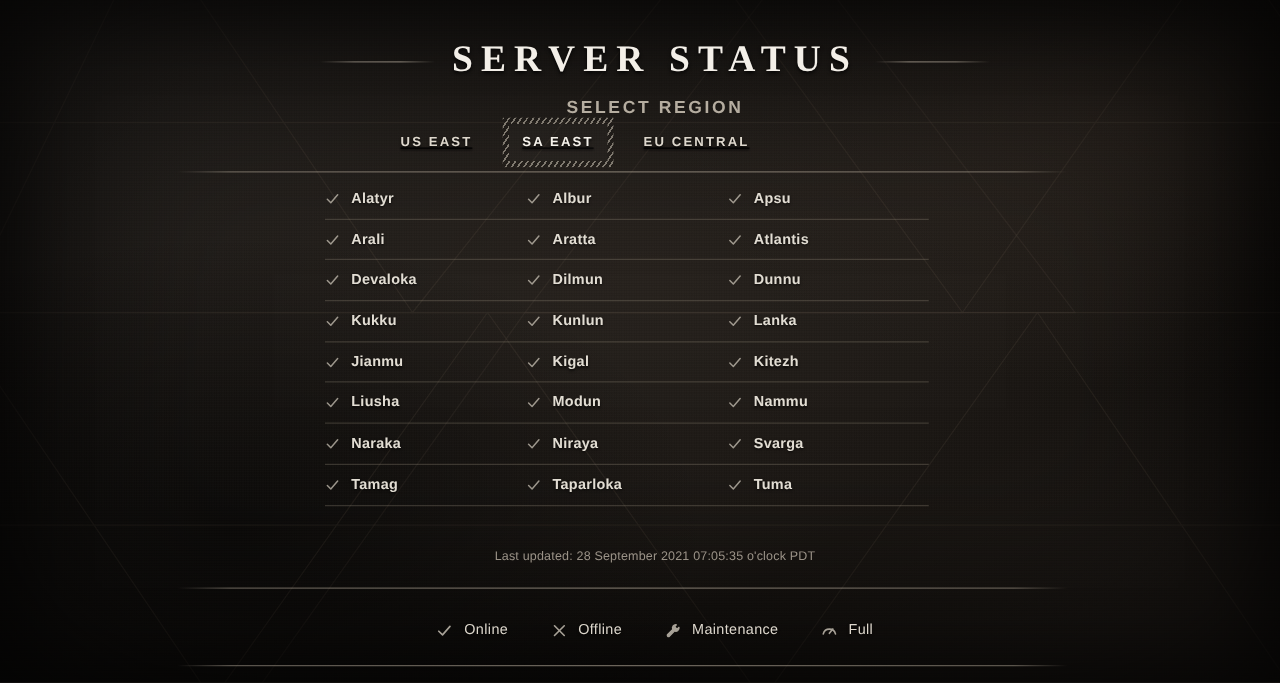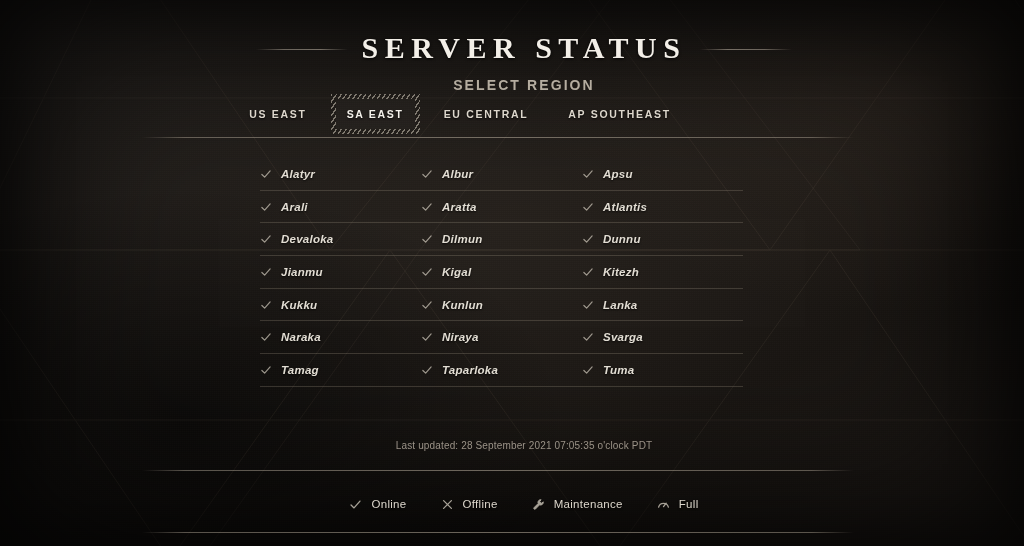--- a/index.html
+++ b/index.html
@@ -107,20 +107,21 @@
   .tabs {
     position: absolute;
     top: 96px;
     left: 0;
     width: 896px;
     height: 35px;
     display: flex;
     align-items: center;
     justify-content: center;
     gap: 0px;
+    text-decoration: underline;
   }
   .tab {
     position: relative;
     padding: 10px 20px;
     font-size: 10.5px;
     font-weight: 700;
     letter-spacing: 1.7px;
     color: #ddd7cc;
     text-transform: uppercase;
     white-space: nowrap;
@@ -165,24 +166,23 @@
       rgba(168,158,143,0.50) 94%,
       rgba(168,158,143,0) 100%);
   }
   .rule-top    { left: 130px; width: 712px; top: 137px; }
   .rule-mid    { left: 130px; width: 712px; top: 470px; }
   .rule-bottom { left: 130px; width: 712px; top: 532px; }
 
   
   .server-grid {
     position: absolute;
-    top: 158px;
+    top: 143px;
     left: 248px;
     width: 483px;
-    font-style: italic;
   }
   .server-row {
     display: flex;
     height: 32.7px;
     align-items: center;
     border-bottom: 1px solid rgba(150,139,124,0.30);
   }
   .server-row:last-child { border-bottom: 1px solid rgba(150,139,124,0.30); }
   .server-cell {
     flex: 1 1 33.33%;
@@ -291,23 +291,20 @@
     <div class="tabs">
       <div class="tab">
         <span>US EAST</span>
       </div>
       <div class="tab active">
         <span>SA EAST</span>
       </div>
       <div class="tab">
         <span>EU CENTRAL</span>
       </div>
-      <div class="tab">
-        <span>AP SOUTHEAST</span>
-      </div>
     </div>
 
     <div class="rule rule-top"></div>
 
     <div class="server-grid">
         <div class="server-row">
           <div class="server-cell">
             <span class="ic">
               <svg viewBox="0 0 16 16">
                 <path d="M2.5 8.6 L6.2 12.2 L13.5 3.8" stroke="#cfc8bb" stroke-width="1.6" fill="none" stroke-linecap="round" stroke-linejoin="round"></path>
@@ -384,20 +381,46 @@
             <span class="server-name">Dunnu</span>
           </div>
         </div>
         <div class="server-row">
           <div class="server-cell">
             <span class="ic">
               <svg viewBox="0 0 16 16">
                 <path d="M2.5 8.6 L6.2 12.2 L13.5 3.8" stroke="#cfc8bb" stroke-width="1.6" fill="none" stroke-linecap="round" stroke-linejoin="round"></path>
               </svg>
             </span>
+            <span class="server-name">Kukku</span>
+          </div>
+          <div class="server-cell">
+            <span class="ic">
+              <svg viewBox="0 0 16 16">
+                <path d="M2.5 8.6 L6.2 12.2 L13.5 3.8" stroke="#cfc8bb" stroke-width="1.6" fill="none" stroke-linecap="round" stroke-linejoin="round"></path>
+              </svg>
+            </span>
+            <span class="server-name">Kunlun</span>
+          </div>
+          <div class="server-cell">
+            <span class="ic">
+              <svg viewBox="0 0 16 16">
+                <path d="M2.5 8.6 L6.2 12.2 L13.5 3.8" stroke="#cfc8bb" stroke-width="1.6" fill="none" stroke-linecap="round" stroke-linejoin="round"></path>
+              </svg>
+            </span>
+            <span class="server-name">Lanka</span>
+          </div>
+        </div>
+        <div class="server-row">
+          <div class="server-cell">
+            <span class="ic">
+              <svg viewBox="0 0 16 16">
+                <path d="M2.5 8.6 L6.2 12.2 L13.5 3.8" stroke="#cfc8bb" stroke-width="1.6" fill="none" stroke-linecap="round" stroke-linejoin="round"></path>
+              </svg>
+            </span>
             <span class="server-name">Jianmu</span>
           </div>
           <div class="server-cell">
             <span class="ic">
               <svg viewBox="0 0 16 16">
                 <path d="M2.5 8.6 L6.2 12.2 L13.5 3.8" stroke="#cfc8bb" stroke-width="1.6" fill="none" stroke-linecap="round" stroke-linejoin="round"></path>
               </svg>
             </span>
             <span class="server-name">Kigal</span>
           </div>
@@ -410,37 +433,37 @@
             <span class="server-name">Kitezh</span>
           </div>
         </div>
         <div class="server-row">
           <div class="server-cell">
             <span class="ic">
               <svg viewBox="0 0 16 16">
                 <path d="M2.5 8.6 L6.2 12.2 L13.5 3.8" stroke="#cfc8bb" stroke-width="1.6" fill="none" stroke-linecap="round" stroke-linejoin="round"></path>
               </svg>
             </span>
-            <span class="server-name">Kukku</span>
-          </div>
-          <div class="server-cell">
-            <span class="ic">
-              <svg viewBox="0 0 16 16">
-                <path d="M2.5 8.6 L6.2 12.2 L13.5 3.8" stroke="#cfc8bb" stroke-width="1.6" fill="none" stroke-linecap="round" stroke-linejoin="round"></path>
-              </svg>
-            </span>
-            <span class="server-name">Kunlun</span>
-          </div>
-          <div class="server-cell">
-            <span class="ic">
-              <svg viewBox="0 0 16 16">
-                <path d="M2.5 8.6 L6.2 12.2 L13.5 3.8" stroke="#cfc8bb" stroke-width="1.6" fill="none" stroke-linecap="round" stroke-linejoin="round"></path>
-              </svg>
-            </span>
-            <span class="server-name">Lanka</span>
+            <span class="server-name">Liusha</span>
+          </div>
+          <div class="server-cell">
+            <span class="ic">
+              <svg viewBox="0 0 16 16">
+                <path d="M2.5 8.6 L6.2 12.2 L13.5 3.8" stroke="#cfc8bb" stroke-width="1.6" fill="none" stroke-linecap="round" stroke-linejoin="round"></path>
+              </svg>
+            </span>
+            <span class="server-name">Modun</span>
+          </div>
+          <div class="server-cell">
+            <span class="ic">
+              <svg viewBox="0 0 16 16">
+                <path d="M2.5 8.6 L6.2 12.2 L13.5 3.8" stroke="#cfc8bb" stroke-width="1.6" fill="none" stroke-linecap="round" stroke-linejoin="round"></path>
+              </svg>
+            </span>
+            <span class="server-name">Nammu</span>
           </div>
         </div>
         <div class="server-row">
           <div class="server-cell">
             <span class="ic">
               <svg viewBox="0 0 16 16">
                 <path d="M2.5 8.6 L6.2 12.2 L13.5 3.8" stroke="#cfc8bb" stroke-width="1.6" fill="none" stroke-linecap="round" stroke-linejoin="round"></path>
               </svg>
             </span>
             <span class="server-name">Naraka</span>

